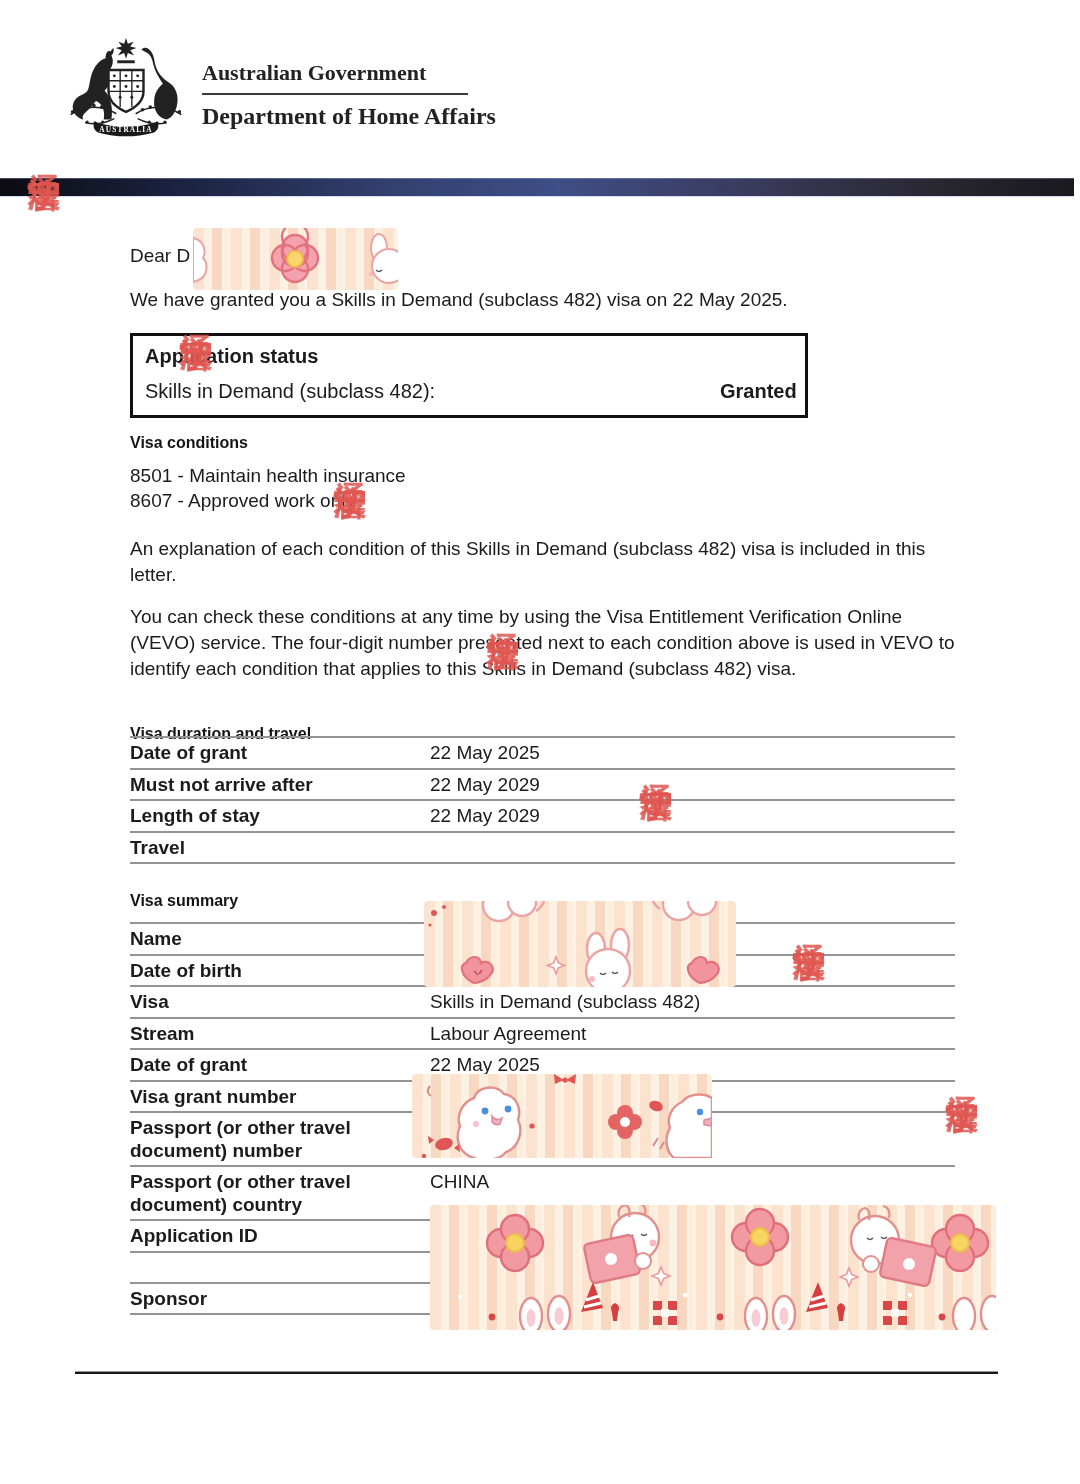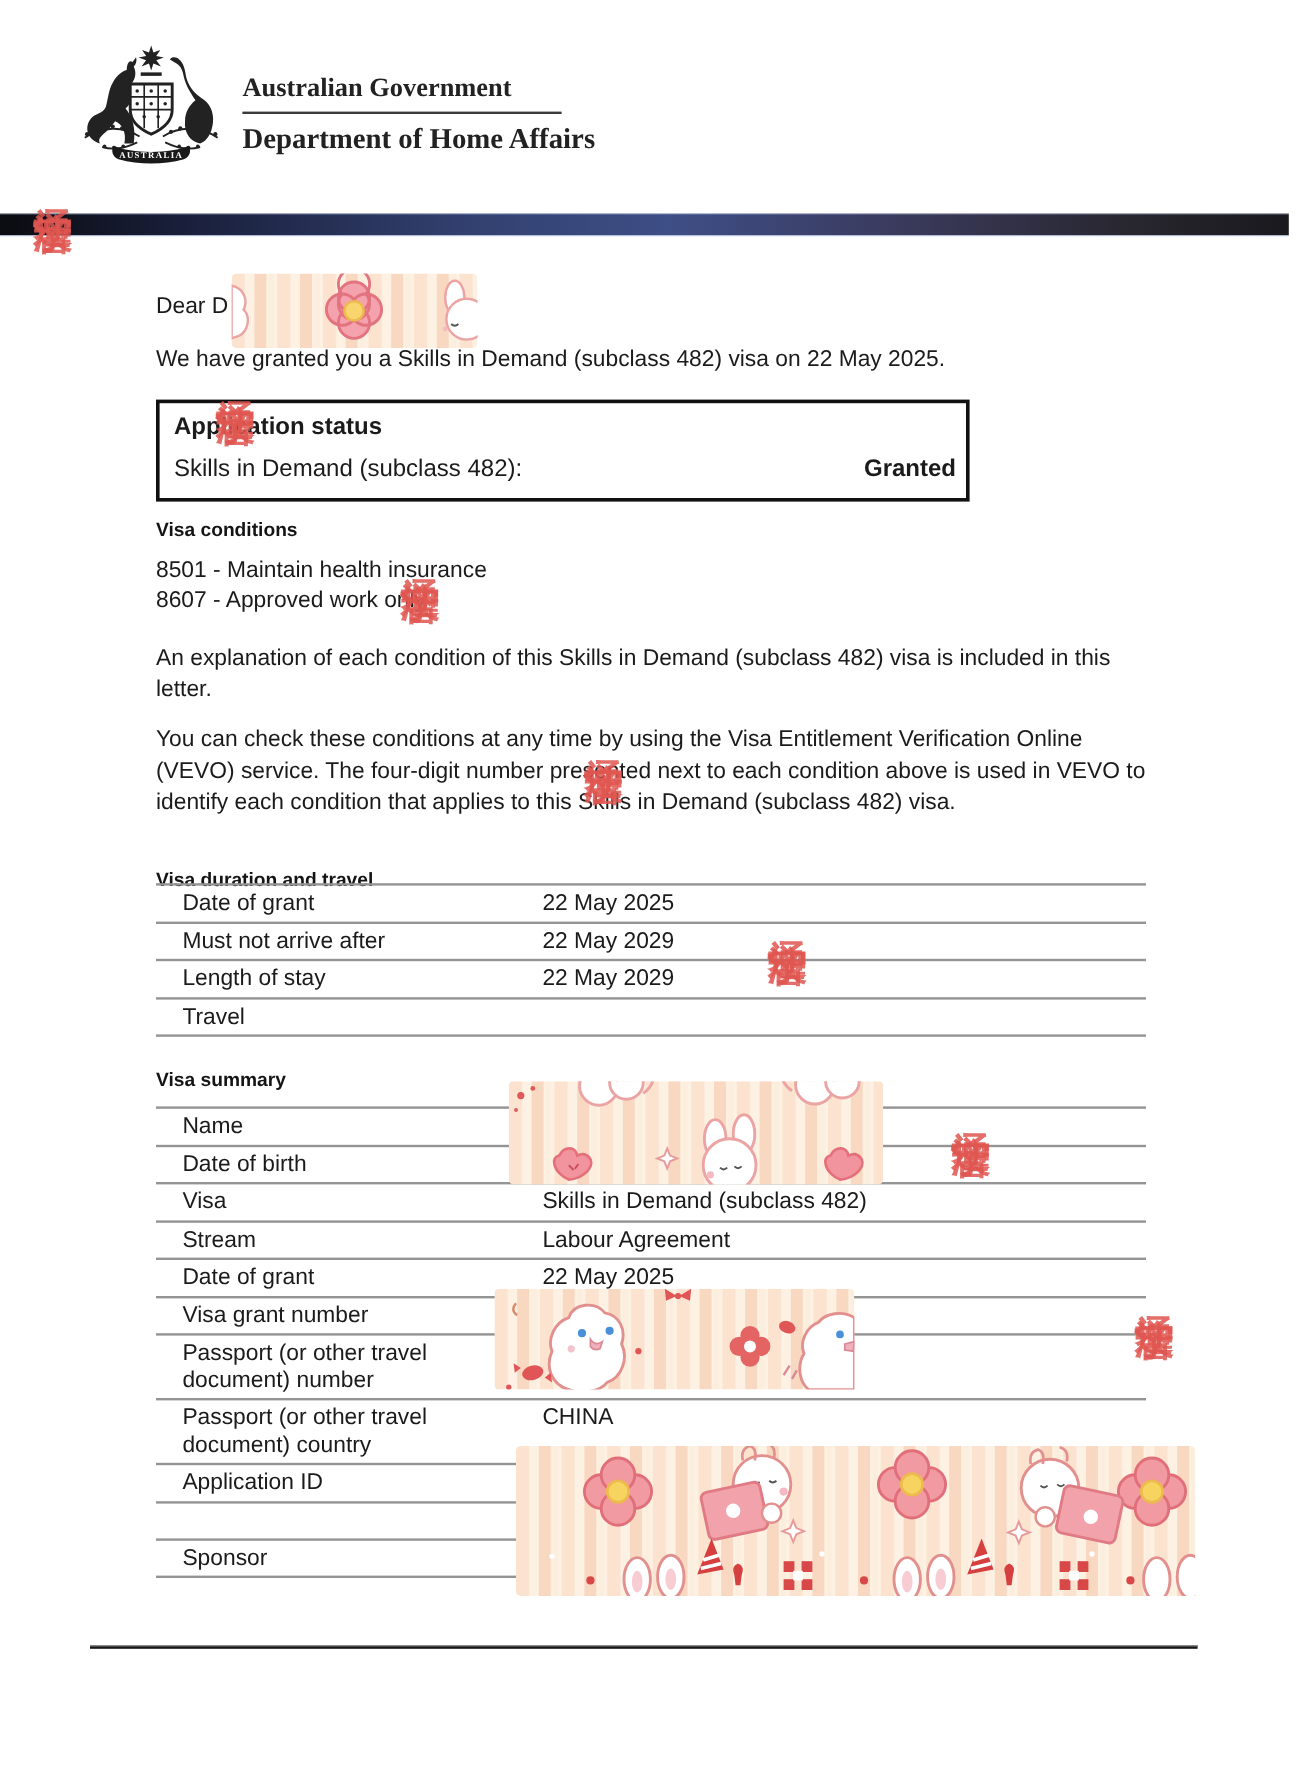--- a/index.html
+++ b/index.html
@@ -37,21 +37,21 @@
   .cond-list .list-line { line-height:24.5px; }
   .para-explain { position:absolute; top:536px; left:0; width:828px; }
   .para-vevo    { position:absolute; top:604px; left:0; width:828px; }
   .h-duration { top:701px;margin-top:20px; }
   .h-summary  { top:888px; }
   
   .vtable { position:absolute; left:0; width:825px; border-top:2px solid #949494; }
   .t-duration { top:736px; }
   .t-summary  { top:922px; }
   .trow { display:flex; border-bottom:2px solid #949494; padding:4px 0 3px 0; min-height:31px; }
-  .tlabel { width:300px; padding-right:14px; font-weight:normal; line-height:22.5px;margin-left:22px; }
+  .tlabel { width:300px; padding-right:14px; font-weight:bold; line-height:22.5px; }
   .tvalue { flex:1; line-height:22.5px; }
   
   .footer-rule { position:absolute; left:75px; top:1371px; width:923px; height:3px;
                  background:#161616; border-top:1px solid #9a9a9a; }
   
   .sticker { position:absolute; z-index:30; }
   .s1 { left:193px; top:228px; }
   .s2 { left:424px; top:901px; }
   .s3 { left:412px; top:1074px; }
   .s4 { left:430px; top:1205px; }

